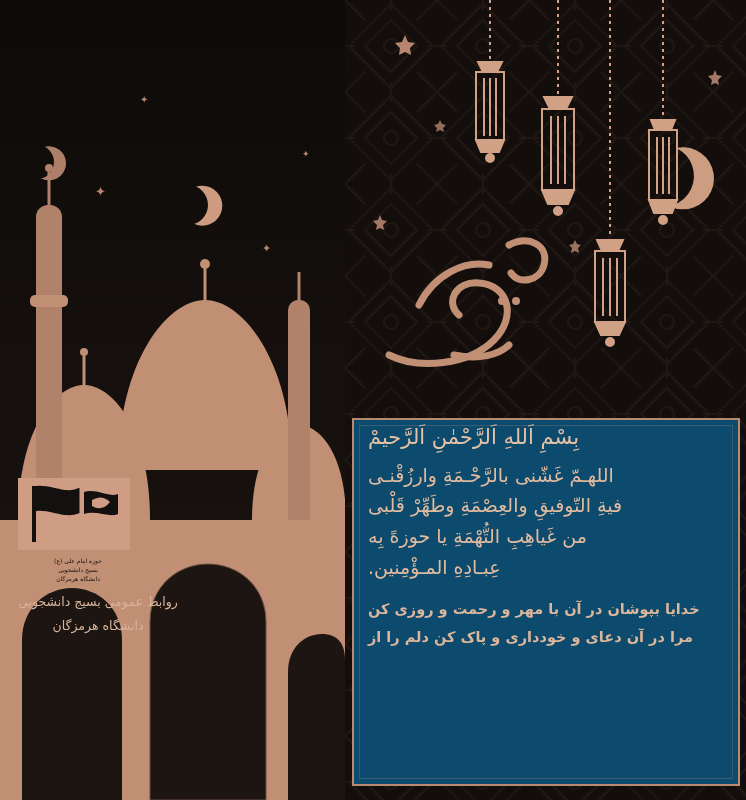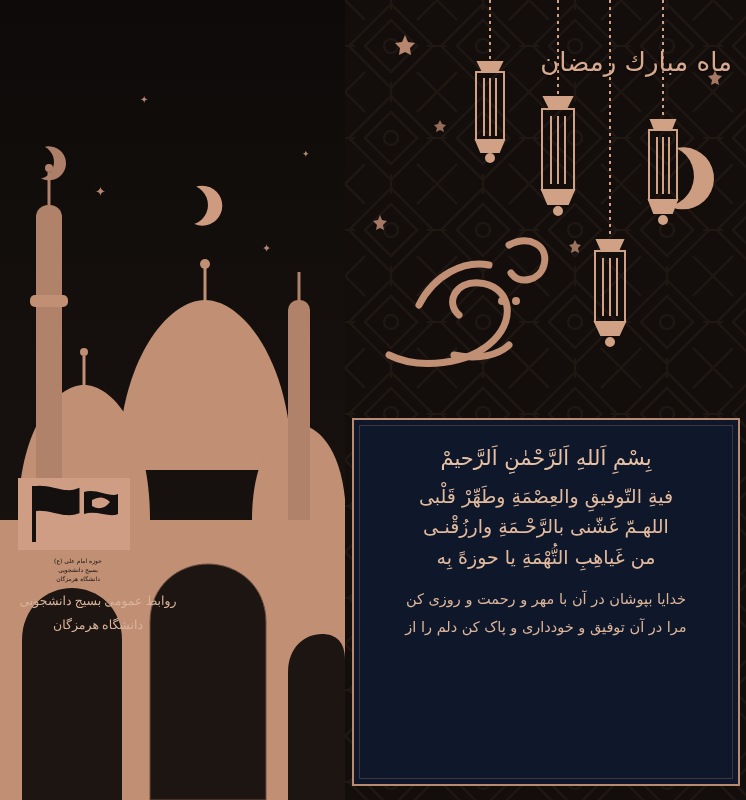--- a/index.html
+++ b/index.html
@@ -83,21 +83,20 @@
   .credits {
     position: absolute;
     left: 8px; top: 590px;
     width: 180px;
     text-align: center;
     direction: rtl;
     color: #d9b49b;
     font-size: 12.5px;
     line-height: 1.9;
     z-index: 10;
-    font-family: Liberation Serif, serif;
   }
 
   
   .right-panel {
     position: absolute; left: 345px; top: 0;
     width: 401px; height: 800px;
     background: #15100e;
     overflow: hidden;
   }
   .pattern {
@@ -118,43 +117,44 @@
     left: 14px; top: 205px;
     width: 210px; height: 190px;
     z-index: 5;
   }
 
   
   .dua-box {
     position: absolute;
     left: 352px; top: 418px;
     width: 388px; height: 368px;
-    background: #0f172a;
+    background: #0c4a6e;
     border: 2px solid #b88a6f;
     z-index: 12;
-    padding: 23px 14px 14px;
+    padding: 2px 14px 14px;
     direction: rtl;
-    text-align: center;
+    text-align: left;
   }
   .basmala {
     color: #e7c1a6;
     font-size: 21px;
     line-height: 1.5;
     margin-bottom: 6px;
   }
   .arabic-line {
     color: #e2bb9f;
     font-size: 19px;
     line-height: 1.62;
   }
   .divider-space { height: 12px; }
   .persian-line {
     color: #dcb69b;
     font-size: 14.5px;
     line-height: 1.95;
+    font-weight: bold;
   }
   .inner-border {
     position: absolute;
     inset: 5px;
     border: 1px solid rgba(184,138,111,.28);
     pointer-events: none;
   }
 </style>
 </head>
 <body>
@@ -217,21 +217,20 @@
       </div>
     </div>
 
     <div class="credits">
       <div>روابط عمومی بسیج دانشجویی</div>
       <div>دانشگاه هرمزگان</div>
     </div>
   </div>
 
   <div class="title-block">
-    <div class="title-line">ماه مبارك رمضان</div>
   </div>
 
   <div class="right-panel">
 
     <svg class="pattern" width="401" height="800" viewBox="0 0 401 800">
       <defs>
         <pattern id="geo" width="92" height="92" patternUnits="userSpaceOnUse">
           <rect width="92" height="92" fill="#15100e"></rect>
           <g stroke="#3a2a22" stroke-width="2.2" fill="none">
             <path d="M46 4 L88 46 L46 88 L4 46 Z"></path>
@@ -309,21 +308,22 @@
           <circle cx="143" cy="96" r="4"></circle>
           <circle cx="157" cy="96" r="4"></circle>
         </g>
       </svg>
     </div>
   </div>
 
   <div class="dua-box">
     <div class="inner-border"></div>
     <div class="basmala">بِسْمِ اَللهِ اَلرَّحْمٰنِ اَلرَّحيمْ</div>
+    <div class="arabic-line">اللهـمّ غَشّنى بالرَّحْـمَةِ وارزُقْنـى</div>
     <div class="arabic-line">فيةِ التّوفيقِ والعِصْمَةِ وطَهِّرْ قَلْبى</div>
-    <div class="arabic-line">اللهـمّ غَشّنى بالرَّحْـمَةِ وارزُقْنـى</div>
     <div class="arabic-line">من غَياهِبِ التُّهْمَةِ يا حوزهً بِه</div>
+    <div class="arabic-line">عِبـادِهِ المـؤْمِنين.</div>
     <div class="divider-space"></div>
     <div class="persian-line">خدایا بپوشان در آن با مهر و رحمت و روزی کن</div>
-    <div class="persian-line">مرا در آن توفیق و خودداری و پاک کن دلم را از</div>
+    <div class="persian-line">مرا در آن دعای و خودداری و پاک کن دلم را از</div>
   </div>
 
 </div>
 
 </body></html>

